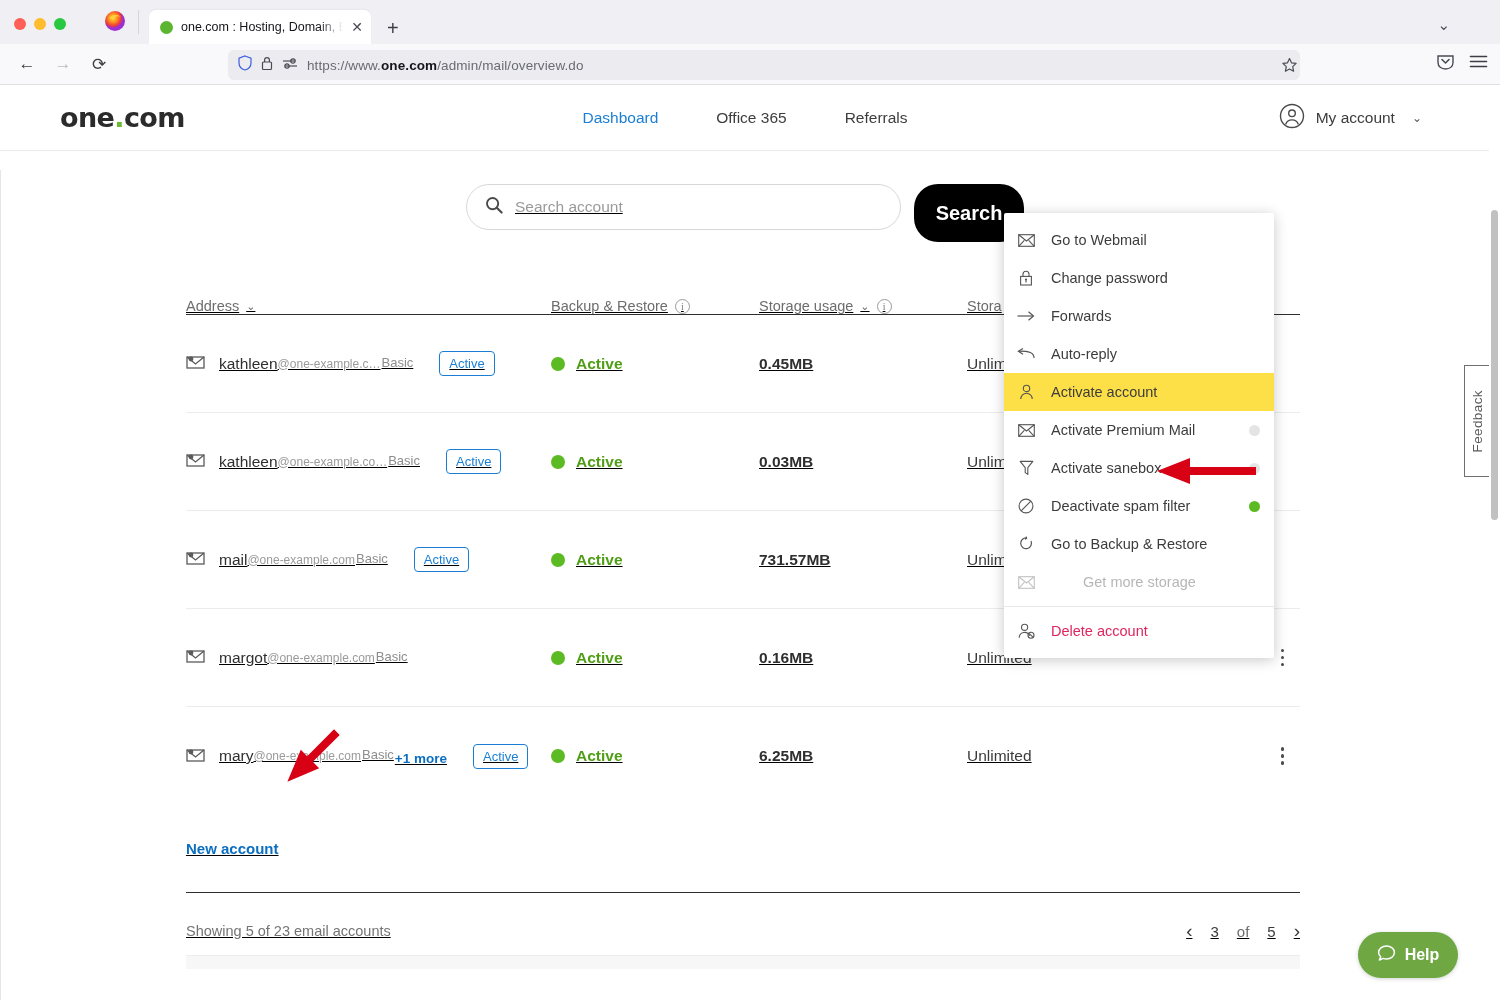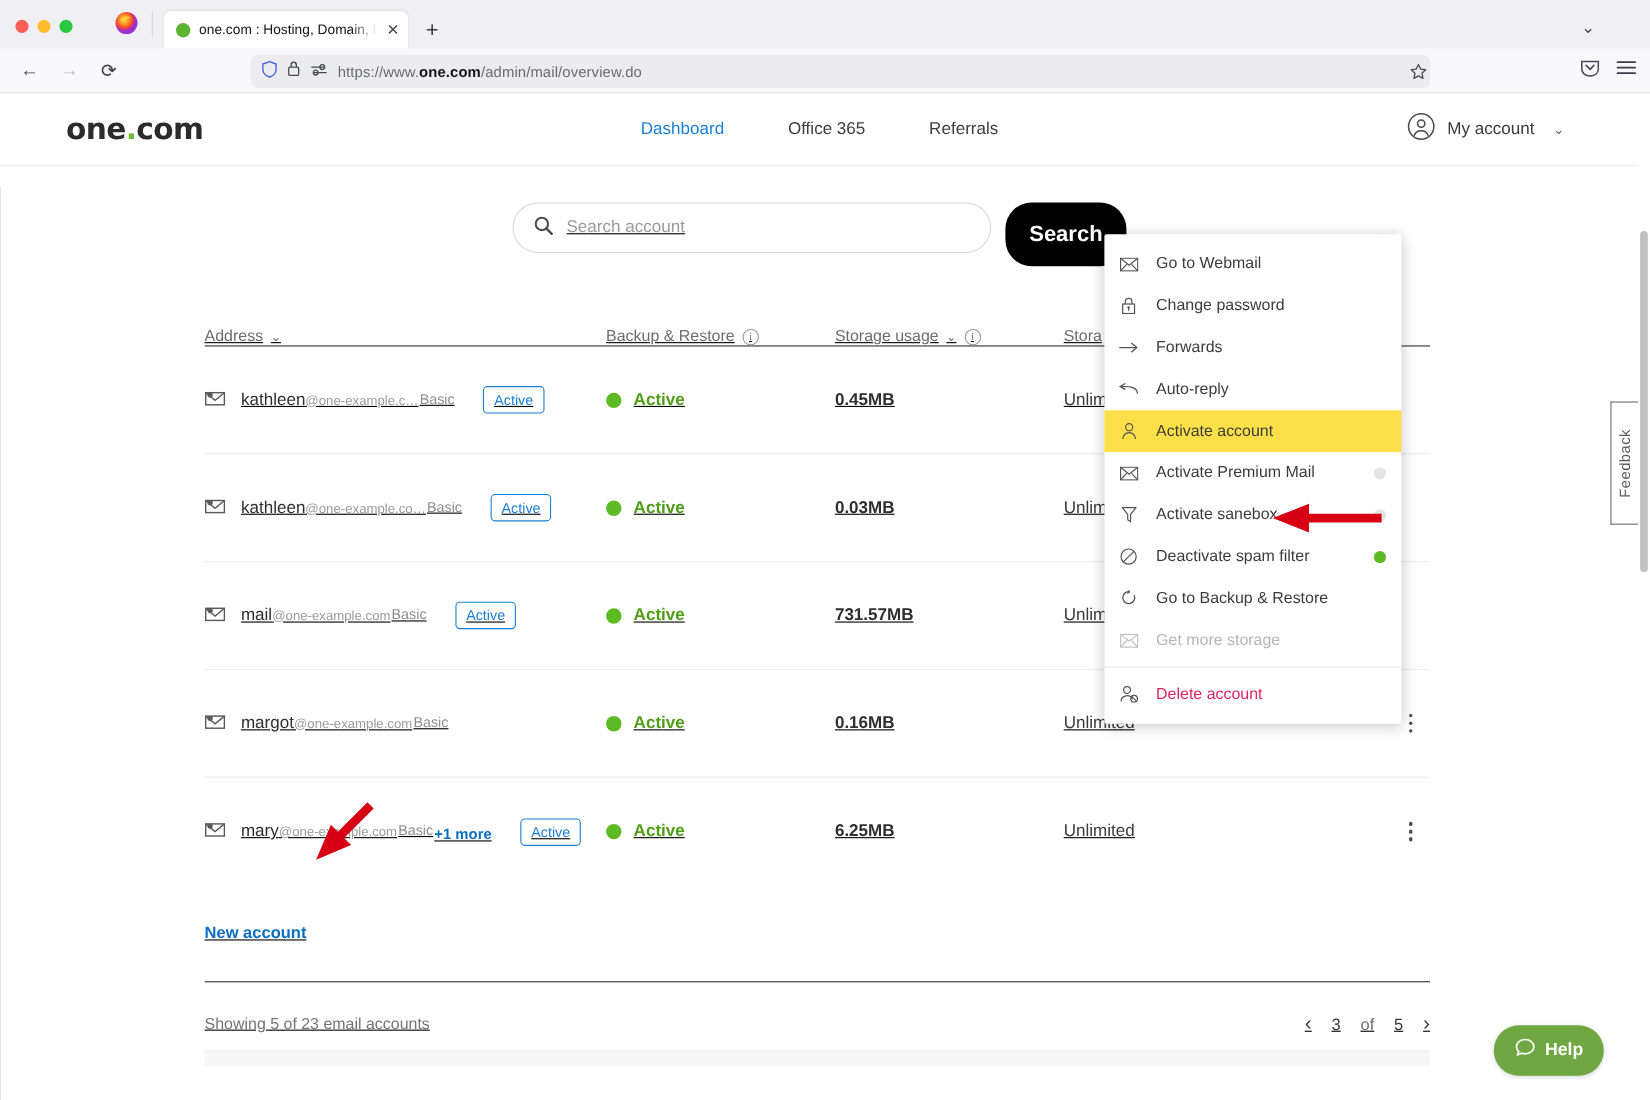--- a/index.html
+++ b/index.html
@@ -150,21 +150,21 @@
 
   
   .dropdown {
     position:absolute; left:1004px; top:128px; width:270px; background:#fff;
     box-shadow:0 2px 14px rgba(0,0,0,.22); border-radius:2px; padding:8px 0 0 0; z-index:30;
   }
   .dd-item { height:38px; display:flex; align-items:center; padding:0 14px 0 12px; gap:15px; cursor:pointer;}
   .dd-item.hl { background:#fde047; }
   .dd-ico { width:20px; display:flex; justify-content:center; align-items:center; flex:0 0 auto;}
   .dd-label { font-size:14.5px; color:#3c3c3c; flex:1 1 auto; white-space:nowrap;}
-  .dd-item.disabled .dd-label{ color:#b6b6b6; }
+  .dd-item.disabled .dd-label{ color:#b6b6b6;margin-left:32px; }
   .dd-item.danger .dd-label{ color:#e0245e; }
   .dd-status{ width:11px;height:11px;border-radius:50%; flex:0 0 auto;}
   .st-off{ background:#e4e4e4; }
   .st-on{ background:#5cbb22; }
   .dd-sep{ height:1px; background:#e8e8e8; margin:5px 0; }
   .dd-tail{ height:8px; }
 
   
   .arrow-menu { position:absolute; left:1155px; top:370px; z-index:40; }
   .arrow-margot { position:absolute; left:270px; top:634px; z-index:40; }

